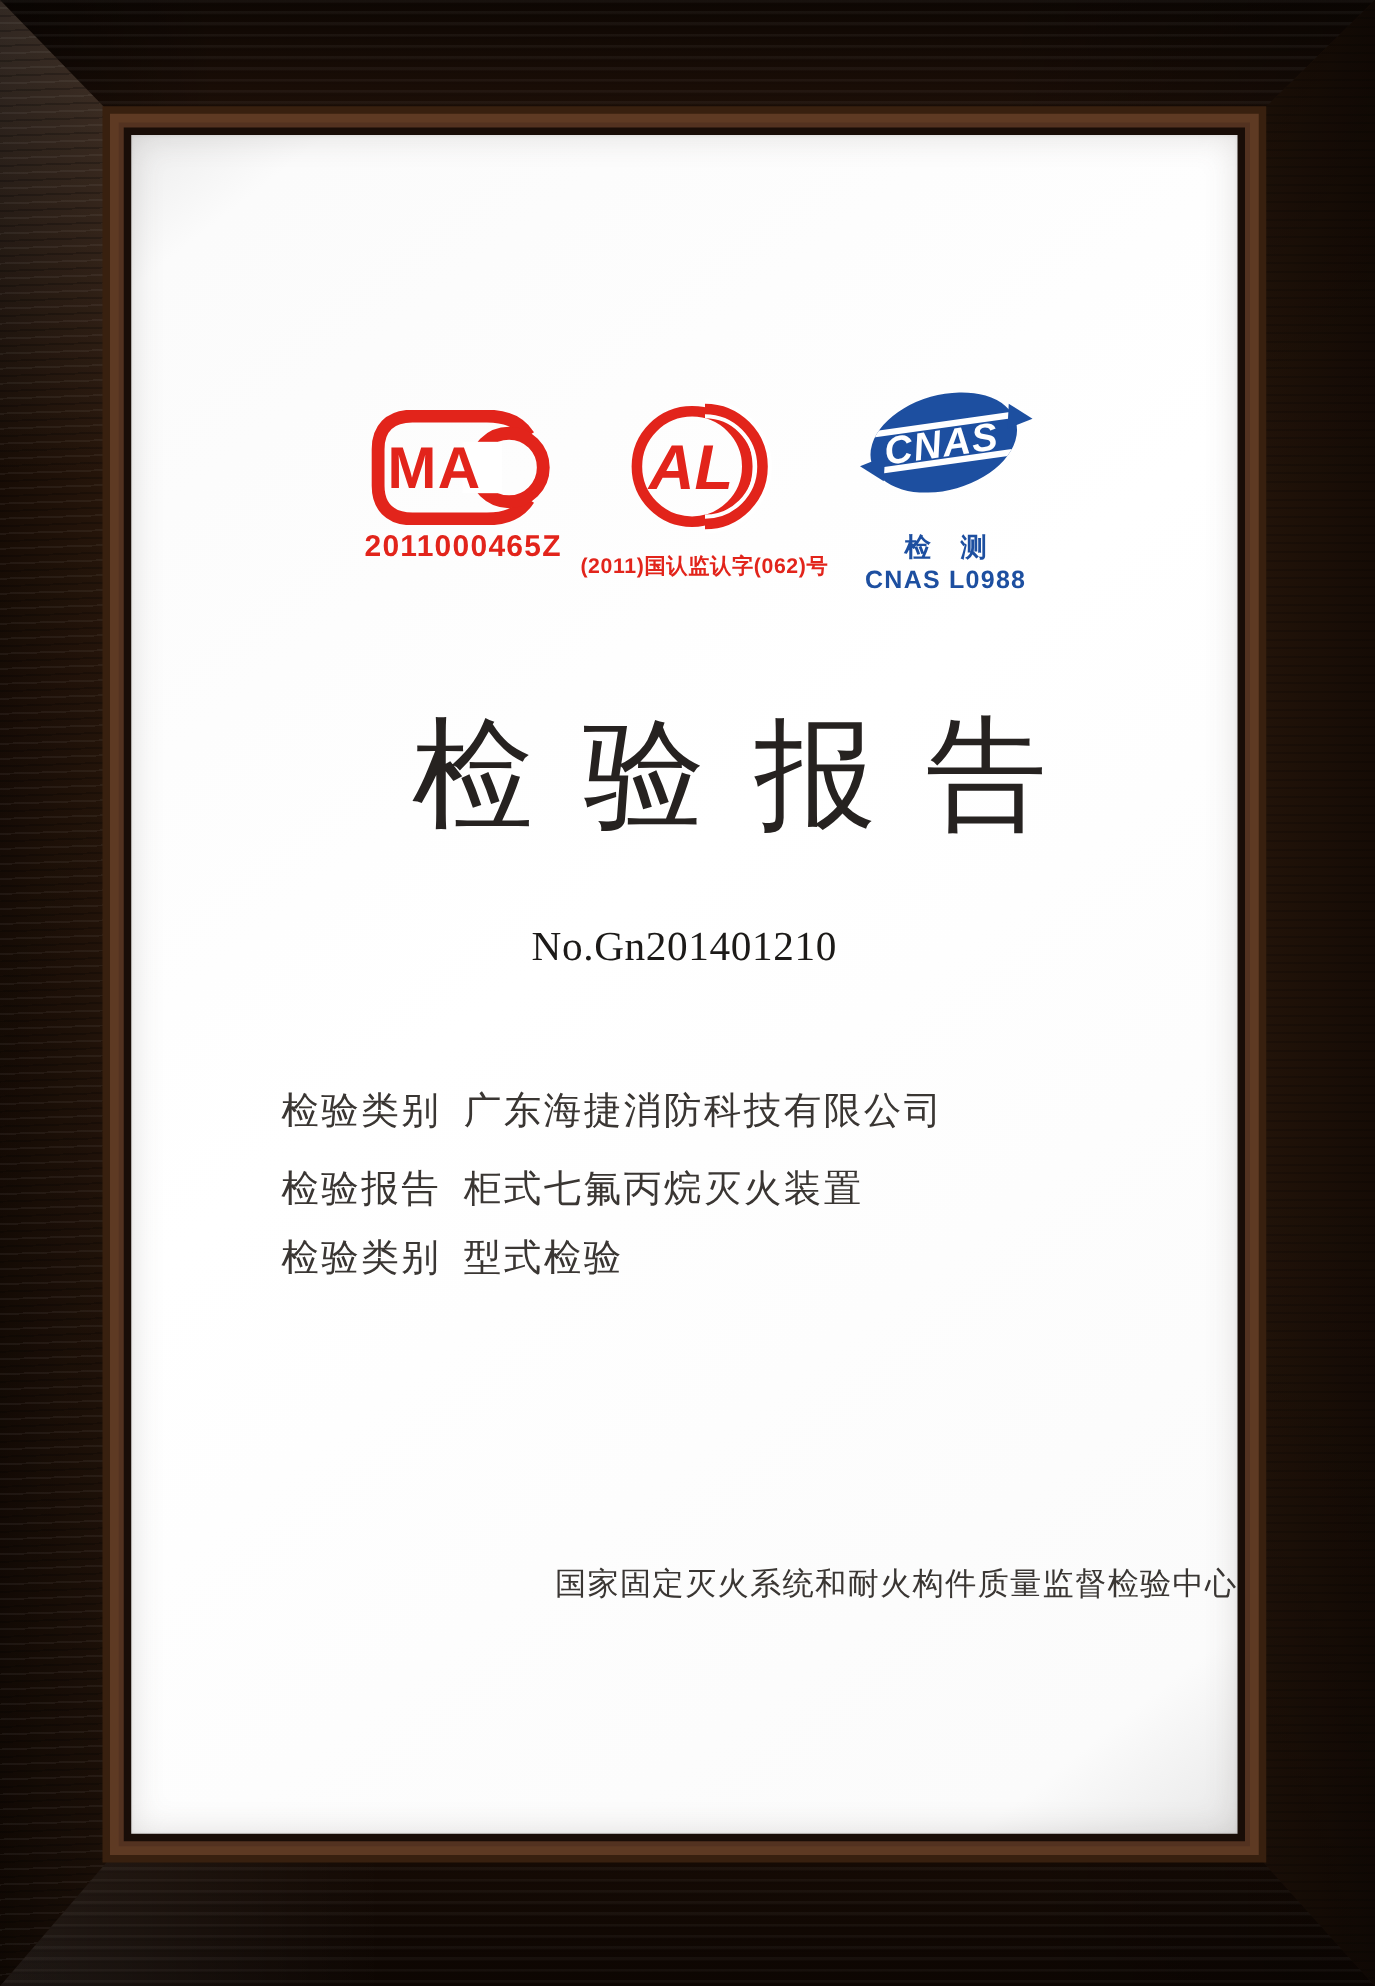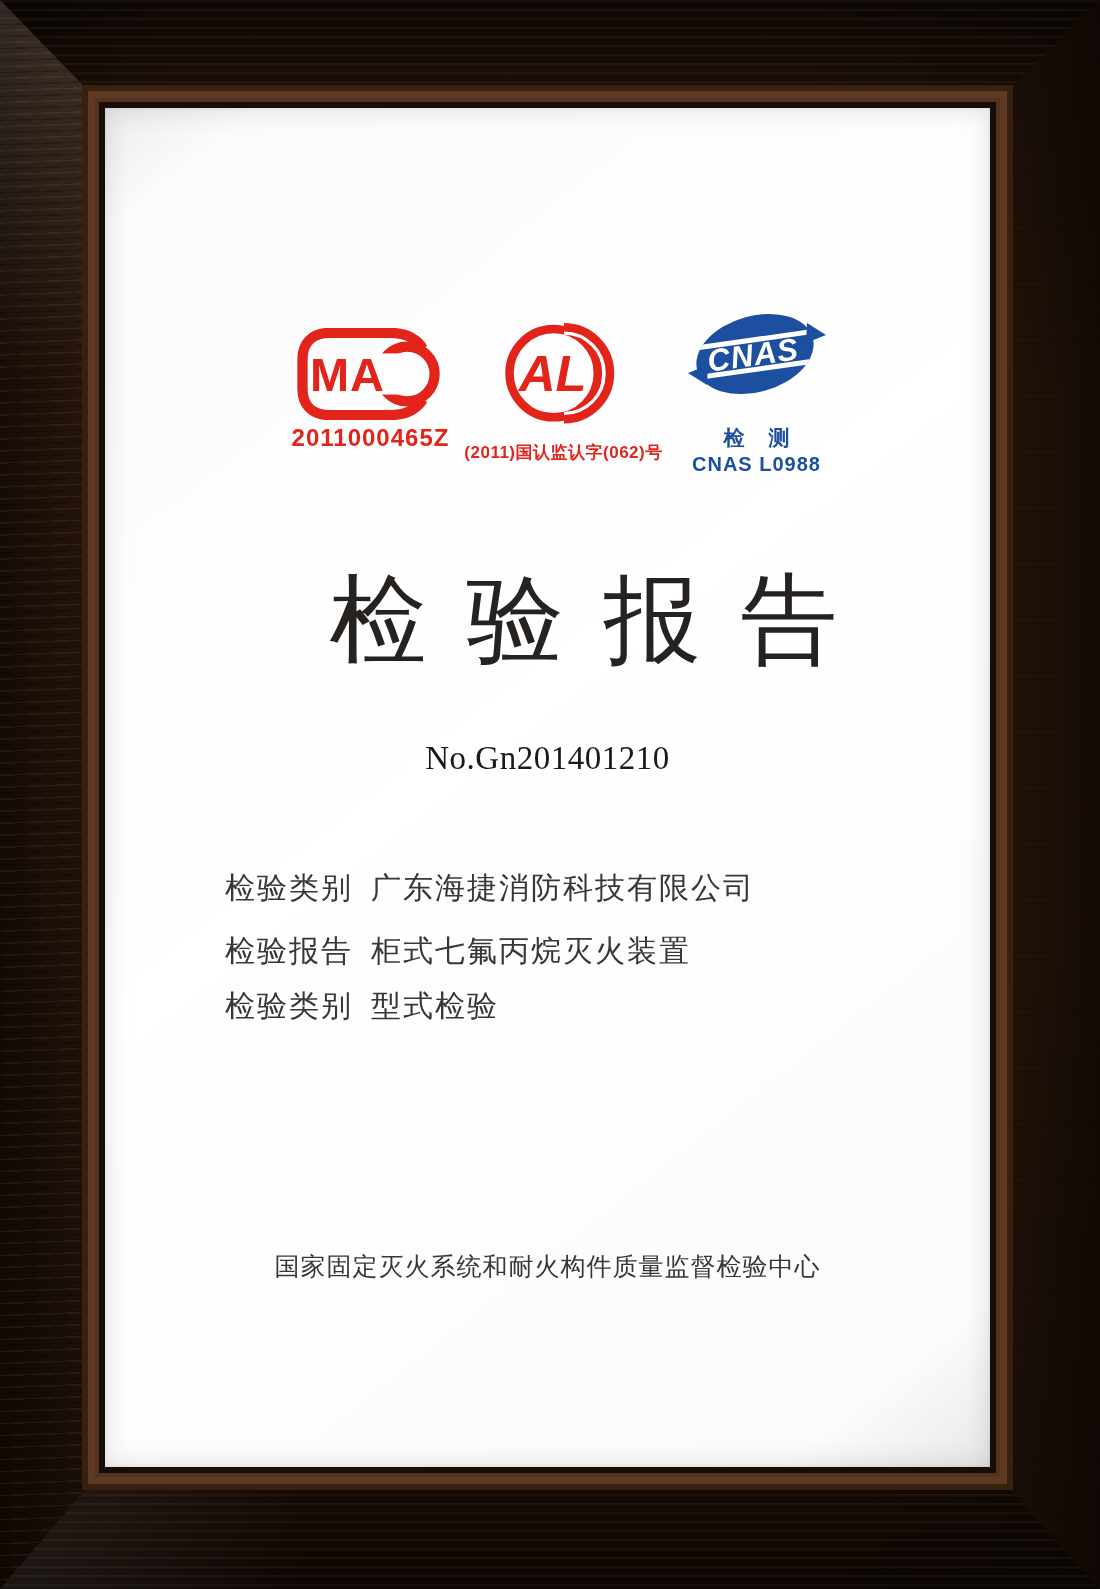--- a/index.html
+++ b/index.html
@@ -44,21 +44,21 @@
   
   .title{position:absolute;left:0;top:448px;width:100%;text-align:center;
     font-size:97px;font-weight:400;color:#262220;letter-spacing:40px;text-indent:40px;white-space:nowrap;padding-left:36px;}
   .report-no{position:absolute;left:0;top:632px;width:100%;text-align:center;
     font-family:Liberation Serif, serif;font-size:33px;color:#1c1a18;letter-spacing:0.5px;}
   
   .fields{position:absolute;left:120px;top:760px;}
   .field-row{font-size:30px;color:#3a3633;letter-spacing:2px;white-space:nowrap;height:37px;}
   .field-row.r1{margin-bottom:26px;} .field-row.r2{margin-bottom:18px;}
   .field-label{margin-right:18px;}
-  .issuer{position:absolute;left:0;top:1142px;width:100%;text-align:center;
+  .issuer{position:absolute;left:0;top:1142px;width:100%;text-align:right;
     font-size:25px;color:#3a3633;letter-spacing:1px;white-space:nowrap;}
   svg{display:block;}
   svg text{font-family:"Liberation Sans",sans-serif;}
 </style>
 </head>
 <body>
 
 <div class="scene">
   <div class="piece piece-top"></div>
   <div class="piece piece-left"></div>

